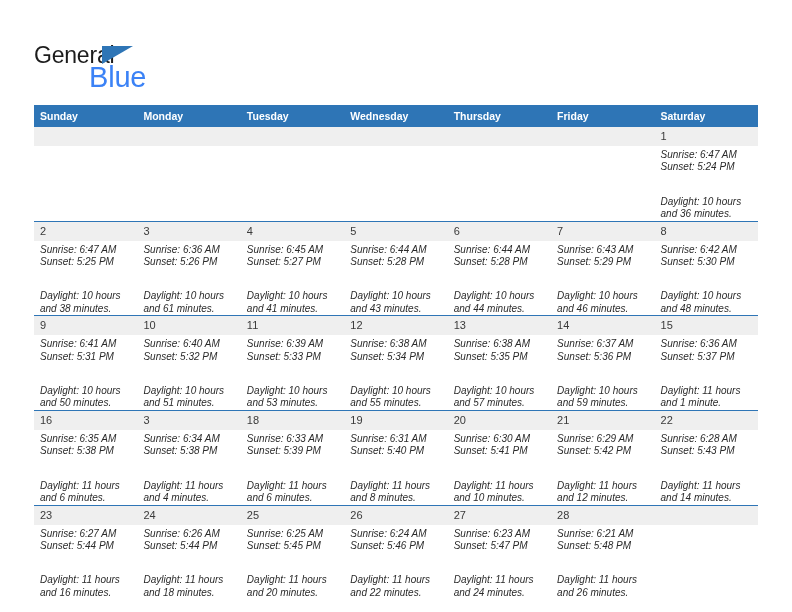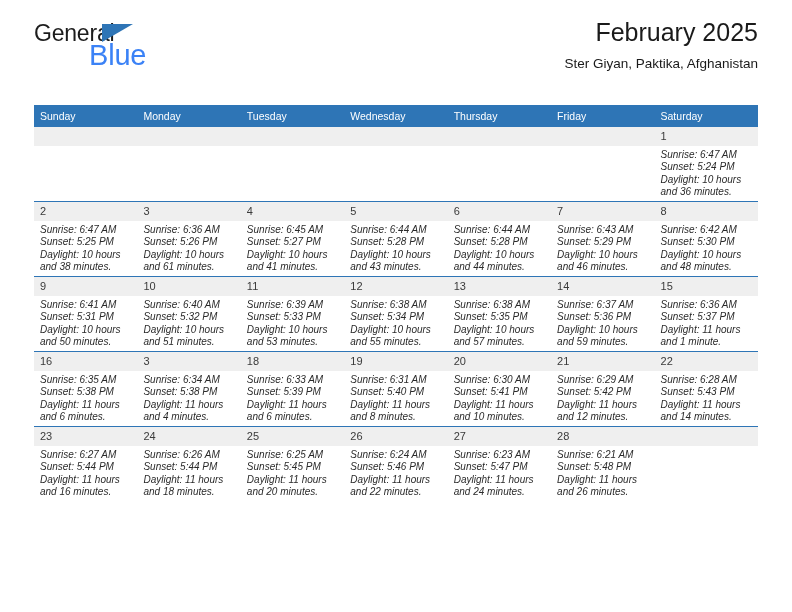--- a/index.html
+++ b/index.html
@@ -18,21 +18,21 @@
     position: relative;
     width: 792px;
     height: 612px;
     box-sizing: border-box;
   }
 
   
   .header {
     position: absolute;
     left: 34px;
-    top: 16px;
+    top: 38px;
     right: 34px;
     height: 70px;
   }
   .logo {
     position: absolute;
     left: 0;
     top: 4px;
     width: 180px;
     height: 52px;
   }
@@ -91,21 +91,21 @@
     left: 34px;
     top: 105px;
     width: 724px;
     border-collapse: collapse;
     table-layout: fixed;
   }
   .calendar th {
     background: #2e75b6;
     color: #ffffff;
     font-size: 10.5px;
-    font-weight: normal;
+    font-weight: bold;
     text-align: left;
     padding: 5px 0 5px 6px;
     height: 11px;
     vertical-align: middle;
   }
   .calendar td {
     vertical-align: top;
     padding: 0;
     border-top: 1.5px solid #2e75b6;
     height: 74px;
@@ -132,39 +132,36 @@
     font-size: 10px;
     line-height: 12.4px;
     color: #2a2a2a;
     font-style: italic;
   }
   .info div {
     white-space: nowrap;
   }
   .info .dl {
     white-space: normal;
+    margin-top: 22px;
   }
 </style>
 </head>
 <body>
 
 <div class="page">
 
   <div class="header">
 
     <div class="logo">
       <span class="logo-general">General</span>
       <span class="logo-tri"></span>
       <span class="logo-blue">Blue</span>
     </div>
 
-    <div class="title-block">
-      <div class="cal-title">February 2025</div>
-      <div class="cal-subtitle">Ster Giyan, Paktika, Afghanistan</div>
-    </div>
 
   </div>
 
   <table class="calendar">
     <thead>
       <tr id="hdr-row">
           <th>Sunday</th>
           <th>Monday</th>
           <th>Tuesday</th>
           <th>Wednesday</th>

